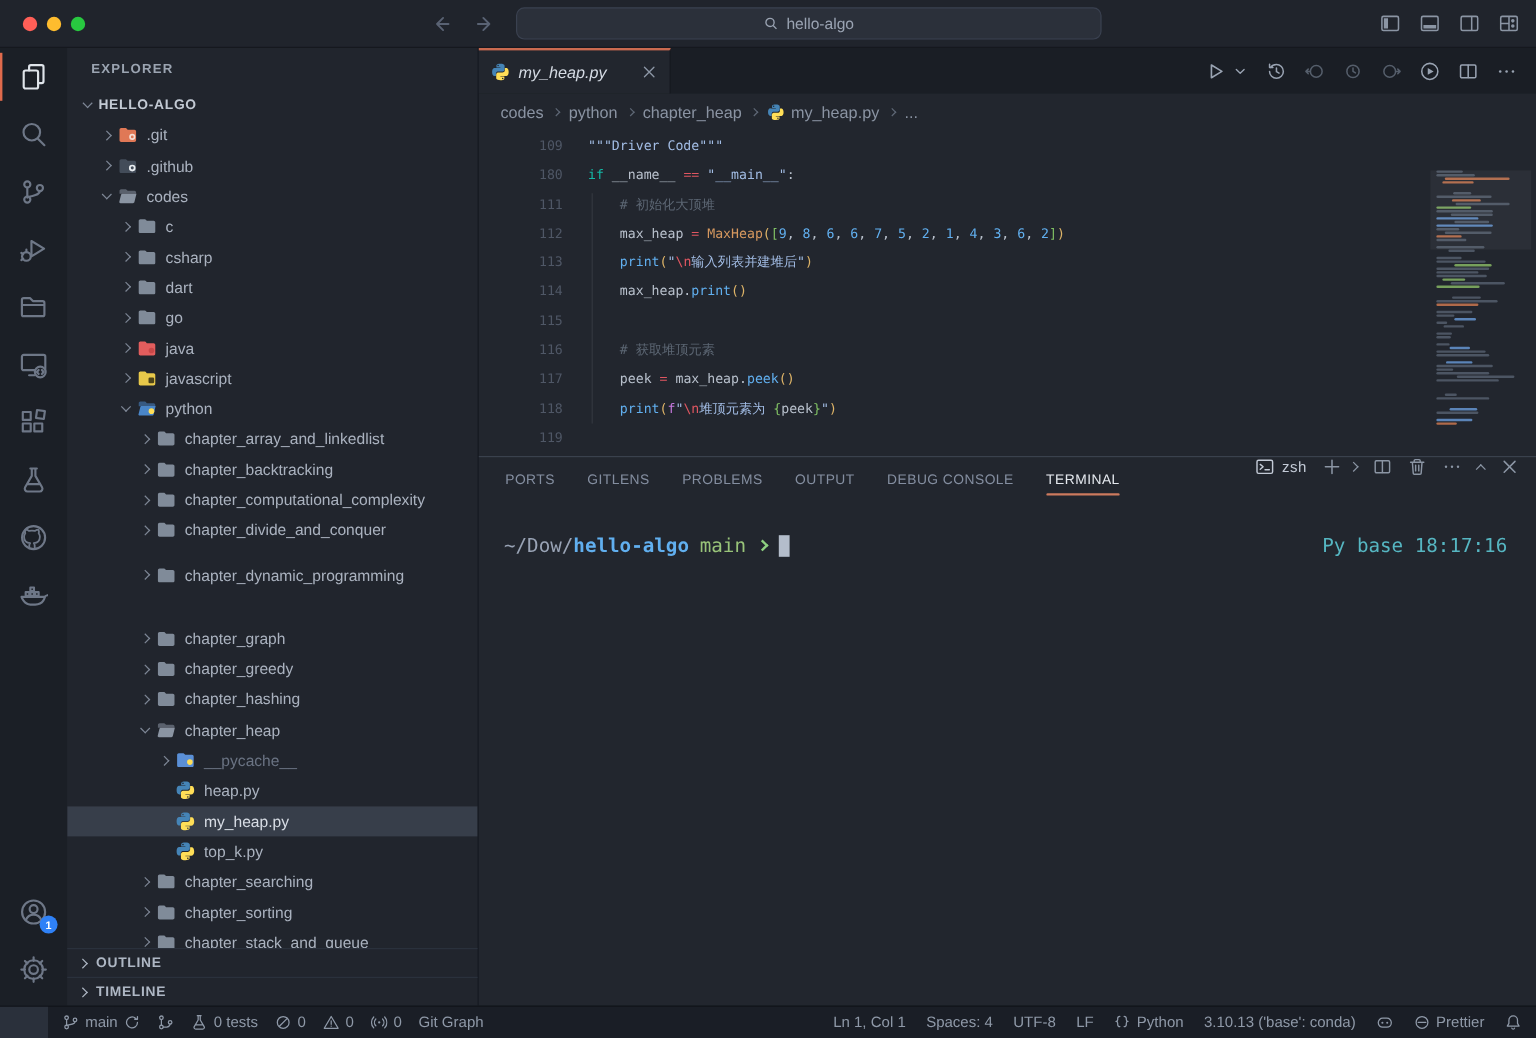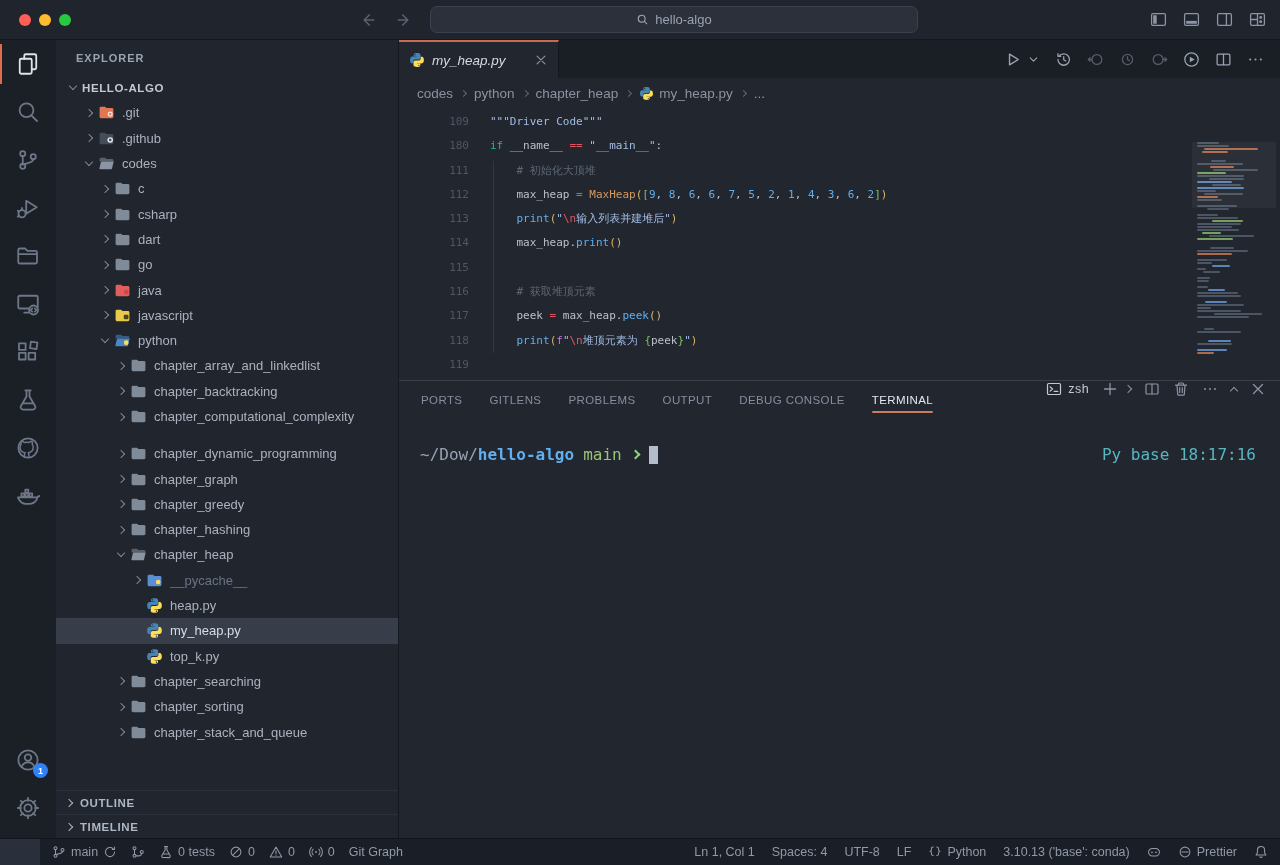--- a/index.html
+++ b/index.html
@@ -455,32 +455,43 @@
             <span class="chev-slot">
               <span class="chev r"></span>
             </span>
             <span class="ic">
               <svg viewBox="0 0 16 16">
                 <path fill="#808b99" d="M1.5 3.8c0-.7.6-1.3 1.3-1.3h3.2c.4 0 .7.1 1 .4l.9.9h5.3c.7 0 1.3.6 1.3 1.3v7c0 .7-.6 1.3-1.3 1.3H2.8c-.7 0-1.3-.6-1.3-1.3z"></path>
               </svg>
             </span>
             <span class="lbl">chapter_computational_complexity</span>
           </div>
+          <div class="row" style="padding-left: 56px;">
+            <span class="chev-slot">
+              <span class="chev r"></span>
+            </span>
+            <span class="ic">
+              <svg viewBox="0 0 16 16">
+                <path fill="#808b99" d="M1.5 3.8c0-.7.6-1.3 1.3-1.3h3.2c.4 0 .7.1 1 .4l.9.9h5.3c.7 0 1.3.6 1.3 1.3v7c0 .7-.6 1.3-1.3 1.3H2.8c-.7 0-1.3-.6-1.3-1.3z"></path>
+              </svg>
+            </span>
+            <span class="lbl">chapter_divide_and_conquer</span>
+          </div>
           <div class="row" style="padding-left: 56px; margin-top: 12px;">
             <span class="chev-slot">
               <span class="chev r"></span>
             </span>
             <span class="ic">
               <svg viewBox="0 0 16 16">
                 <path fill="#808b99" d="M1.5 3.8c0-.7.6-1.3 1.3-1.3h3.2c.4 0 .7.1 1 .4l.9.9h5.3c.7 0 1.3.6 1.3 1.3v7c0 .7-.6 1.3-1.3 1.3H2.8c-.7 0-1.3-.6-1.3-1.3z"></path>
               </svg>
             </span>
             <span class="lbl">chapter_dynamic_programming</span>
           </div>
-          <div class="row" style="padding-left: 56px;">
+          <div class="row" style="padding-left: 56px; margin-top: 28px;">
             <span class="chev-slot">
               <span class="chev r"></span>
             </span>
             <span class="ic">
               <svg viewBox="0 0 16 16">
                 <path fill="#808b99" d="M1.5 3.8c0-.7.6-1.3 1.3-1.3h3.2c.4 0 .7.1 1 .4l.9.9h5.3c.7 0 1.3.6 1.3 1.3v7c0 .7-.6 1.3-1.3 1.3H2.8c-.7 0-1.3-.6-1.3-1.3z"></path>
               </svg>
             </span>
             <span class="lbl">chapter_graph</span>
           </div>

